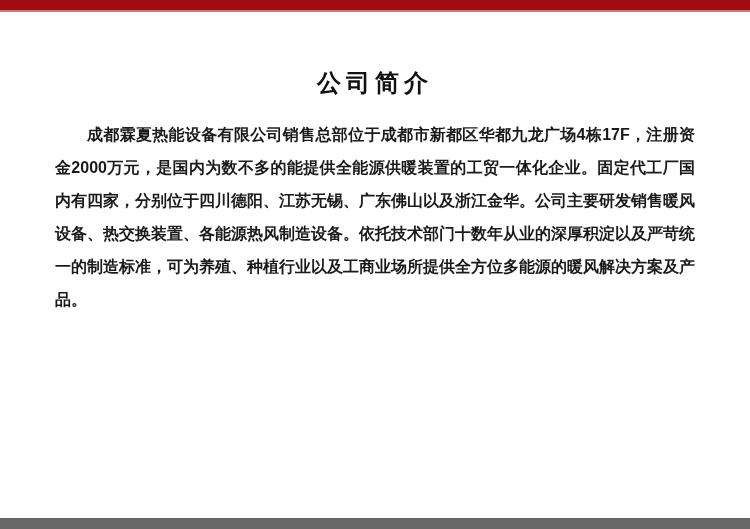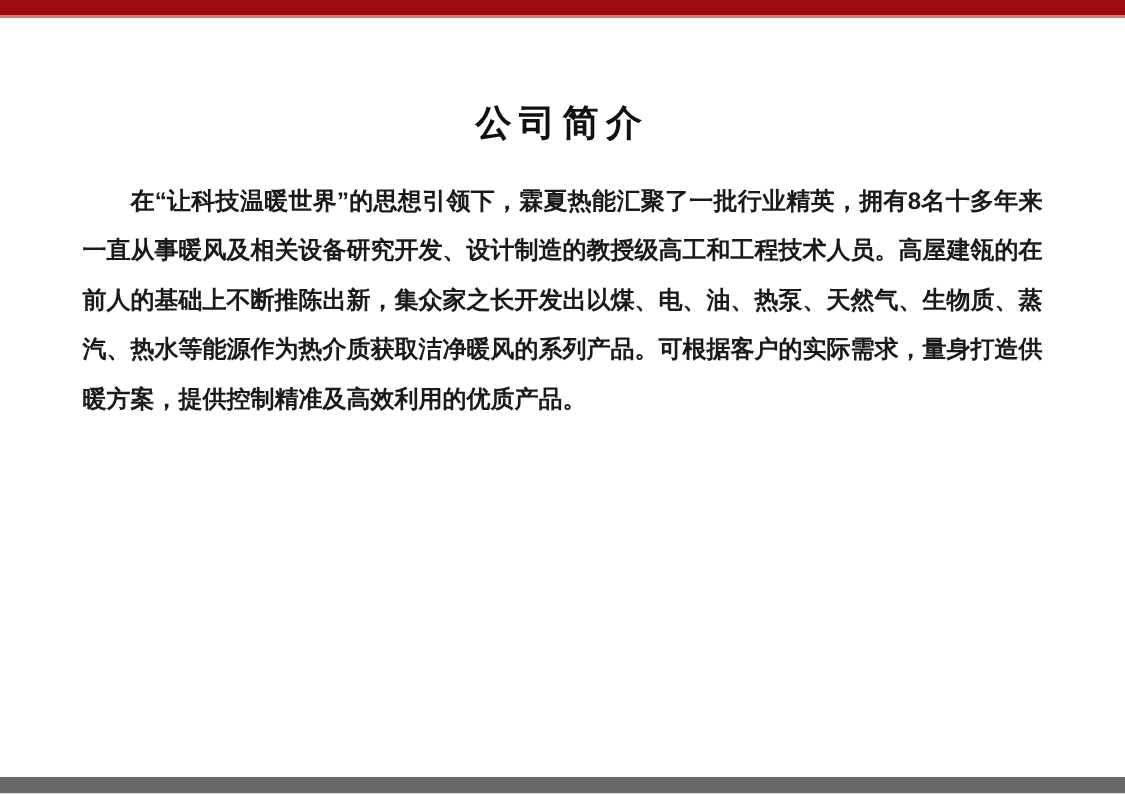--- a/index.html
+++ b/index.html
@@ -57,16 +57,16 @@
   }
 </style>
 </head>
 <body>
 
 <div class="top-bar"></div>
 
 <h1 class="page-title">公司简介</h1>
 
 <div class="intro">
-  <p>在“让科技温暖世界”的思想引领下，霖夏热能汇聚了一批行业精英，拥有8名十多年来一直从事暖风及相关设备研究开发、设计制造的教授级高工和工程技术人员。高屋建瓴的在前人的基础上不断推陈出新，集众家之长开发出以煤、电、油、热泵、天然气、生物质、蒸汽、热水等能源作为热介质获取洁净暖风的系列产品。可根据客户的实际需求，量身打造供暖方案，提供控制精准及高效利用的优质产品。</p>
+  <p>成都霖夏热能设备有限公司销售总部位于成都市新都区华都九龙广场4栋17F，注册资金2000万元，是国内为数不多的能提供全能源供暖装置的工贸一体化企业。固定代工厂国内有四家，分别位于四川德阳、江苏无锡、广东佛山以及浙江金华。公司主要研发销售暖风设备、热交换装置、各能源热风制造设备。依托技术部门十数年从业的深厚积淀以及严苛统一的制造标准，可为养殖、种植行业以及工商业场所提供全方位多能源的暖风解决方案及产品。</p>
 </div>
 
 <div class="bottom-bar"></div>
 
 </body></html>

